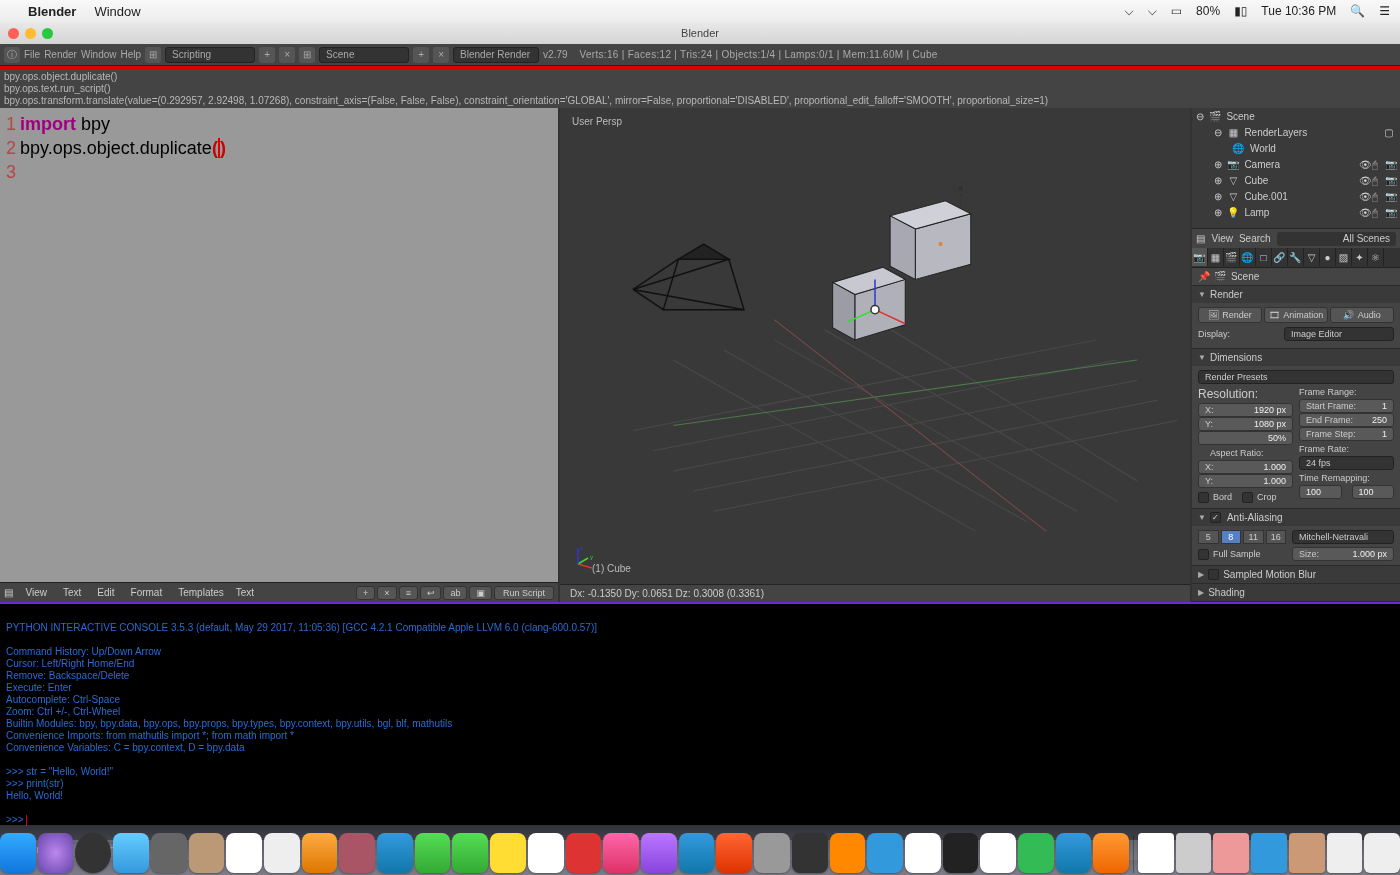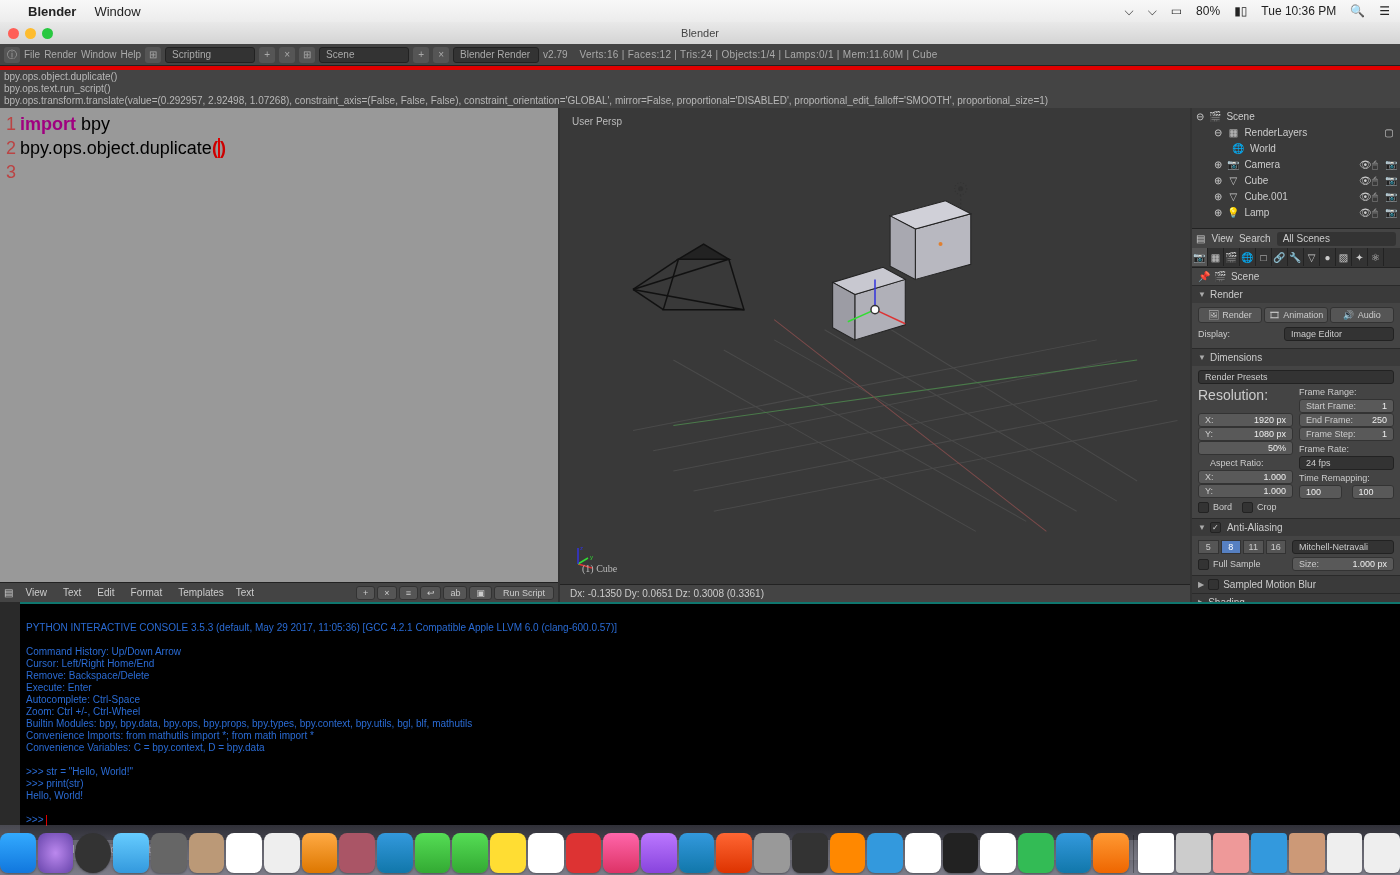--- a/index.html
+++ b/index.html
@@ -45,34 +45,34 @@
 .cursor-red { border-left: 2px solid #d00; }
 
 .text-editor-footer { height: 20px; background: #444; display: flex; align-items: center; padding: 0 4px; gap: 8px; font-size: 10px; color: #ccc; border-top: 1px solid #222; }
 .text-editor-footer .item { padding: 0 4px; }
 .text-editor-footer .right-group { margin-left: auto; display: flex; gap: 2px; align-items: center; }
 .small-btn { background: #555; border: 1px solid #333; border-radius: 3px; padding: 1px 6px; height: 14px; display: flex; align-items: center; font-size: 9px; }
 
 
 .viewport { flex: 1; background: #393939; position: relative; border-right: 2px solid #333; }
 .viewport .label-tl { position: absolute; top: 8px; left: 12px; color: #bbb; font-size: 10px; }
-.viewport .label-bl { position: absolute; bottom: 28px; left: 22px; color: #bbb; font-size: 10px; font-family: Liberation Serif, serif; }
+.viewport .label-bl { position: absolute; bottom: 28px; left: 32px; color: #bbb; font-size: 10px; }
 .viewport .axis-gizmo { position: absolute; bottom: 30px; left: 10px; width: 26px; height: 26px; }
 .viewport-footer { position: absolute; bottom: 0; left: 0; right: 0; height: 18px; background: #444; color: #ccc; font-size: 10px; display: flex; align-items: center; padding: 0 10px; gap: 14px; border-top: 1px solid #222; }
 
 
 .right-panel { width: 208px; background: #444; display: flex; flex-direction: column; font-size: 10px; color: #ccc; }
 .outliner { height: 120px; background: #3a3a3a; overflow: hidden; }
 .outliner-row { display: flex; align-items: center; height: 16px; padding-left: 4px; gap: 4px; }
 .outliner-row .icon { width: 14px; height: 14px; display: flex; align-items: center; justify-content: center; }
 .outliner-row .indent { width: 14px; }
 .outliner-row .togglegrp { margin-left: auto; display: flex; gap: 2px; padding-right: 4px; }
 .outliner-row .toggle { width: 11px; height: 11px; }
 .outliner-search { height: 20px; background: #444; display: flex; align-items: center; padding: 0 4px; gap: 6px; border-top: 1px solid #222; }
-.outliner-search .dropdown { background: #333; border-radius: 3px; padding: 1px 6px; height: 14px; flex: 1; }
+.outliner-search .dropdown { background: #333; border-radius: 3px; padding: 1px 6px; height: 14px; flex: 1; text-align: right; }
 
 .props { flex: 1; background: #444; overflow: hidden; }
 .props-tabs { display: flex; height: 20px; background: #333; border-bottom: 1px solid #222; }
 .props-tabs .tab { width: 16px; height: 18px; border-right: 1px solid #222; display: flex; align-items: center; justify-content: center; }
 .props-tabs .tab.active { background: #555; }
 .props-header { padding: 3px 6px; display: flex; align-items: center; gap: 4px; }
 .panel-hdr { background: #3a3a3a; padding: 3px 6px; border-top: 1px solid #2a2a2a; display: flex; align-items: center; gap: 4px; }
 .panel-hdr .tri { font-size: 8px; color: #aaa; }
 .panel-body { padding: 4px 6px; font-size: 9px; }
 .btn-row { display: flex; gap: 2px; margin-bottom: 3px; }
@@ -84,21 +84,21 @@
 .two-col { display: flex; gap: 6px; }
 .two-col > div { flex: 1; }
 .aa-row { display: flex; gap: 2px; }
 .aa-row .aa { flex: 1; background: #555; border: 1px solid #333; text-align: center; padding: 1px 0; font-size: 9px; height: 14px; }
 .aa-row .aa.active { background: #5680c2; color: #fff; }
 .checkbox-row { display: flex; align-items: center; gap: 4px; height: 14px; }
 .cb { width: 11px; height: 11px; background: #333; border: 1px solid #222; border-radius: 2px; display: flex; align-items: center; justify-content: center; }
 .cb.checked::after { content: "✓"; font-size: 8px; color: #ddd; }
 
 
-.pyconsole { height: 258px; background: #000; color: #2a6bd4; font: 10px/12px "Menlo", monospace; padding: 6px; position: relative; border-top: 2px solid #0f766e; margin-left: 20px; }
+.pyconsole { height: 258px; background: #000; color: #2a6bd4; font: 10px/12px "Menlo", monospace; padding: 6px; position: relative; border-top: 2px solid #6d28d9; }
 .pyconsole .out { color: #2a6bd4; }
 .pyconsole .prompt { color: #2a6bd4; }
 .pyconsole .cursor { border-left: 1px solid #d00; display: inline-block; height: 11px; vertical-align: middle; }
 .pyconsole-footer { position: absolute; bottom: 0; left: 0; right: 0; height: 20px; background: #444; display: flex; align-items: center; padding: 0 6px; gap: 8px; font-size: 10px; color: #ccc; }
 .pyconsole-footer .b { background: #555; border: 1px solid #333; border-radius: 3px; padding: 2px 6px; height: 14px; display: flex; align-items: center; }
 
 
 .dock { position: absolute; bottom: 0; left: 0; right: 0; height: 50px; display: flex; align-items: flex-end; justify-content: center; padding-bottom: 2px; gap: 2px; background: linear-gradient(rgba(120,120,140,0.4),rgba(180,180,200,0.6)); }
 .dock .app { width: 40px; height: 40px; border-radius: 8px; background: linear-gradient(#8af,#47c); box-shadow: 0 1px 2px rgba(0,0,0,0.3); }
 .dock .sep { width: 1px; height: 38px; background: rgba(0,0,0,0.3); margin: 0 2px; }
@@ -386,21 +386,21 @@
       </div>
 
       <div class="panel-hdr">
           <span class="tri">▼</span>
           <span>Dimensions</span>
         </div>
       <div class="panel-body">
         <div class="dropdown-field" style="margin-bottom:3px">Render Presets</div>
         <div class="two-col">
           <div>
-            <div style="font-size:14px;margin-bottom:10px">Resolution:</div>
+            <div style="font-size:12px;margin-bottom:2px">Resolution:</div>
             <div class="num-field">
                 <span>X:</span>
                 <span class="n">1920 px</span>
               </div>
             <div class="num-field">
                 <span>Y:</span>
                 <span class="n">1080 px</span>
               </div>
             <div class="num-field">
                 <span></span>

